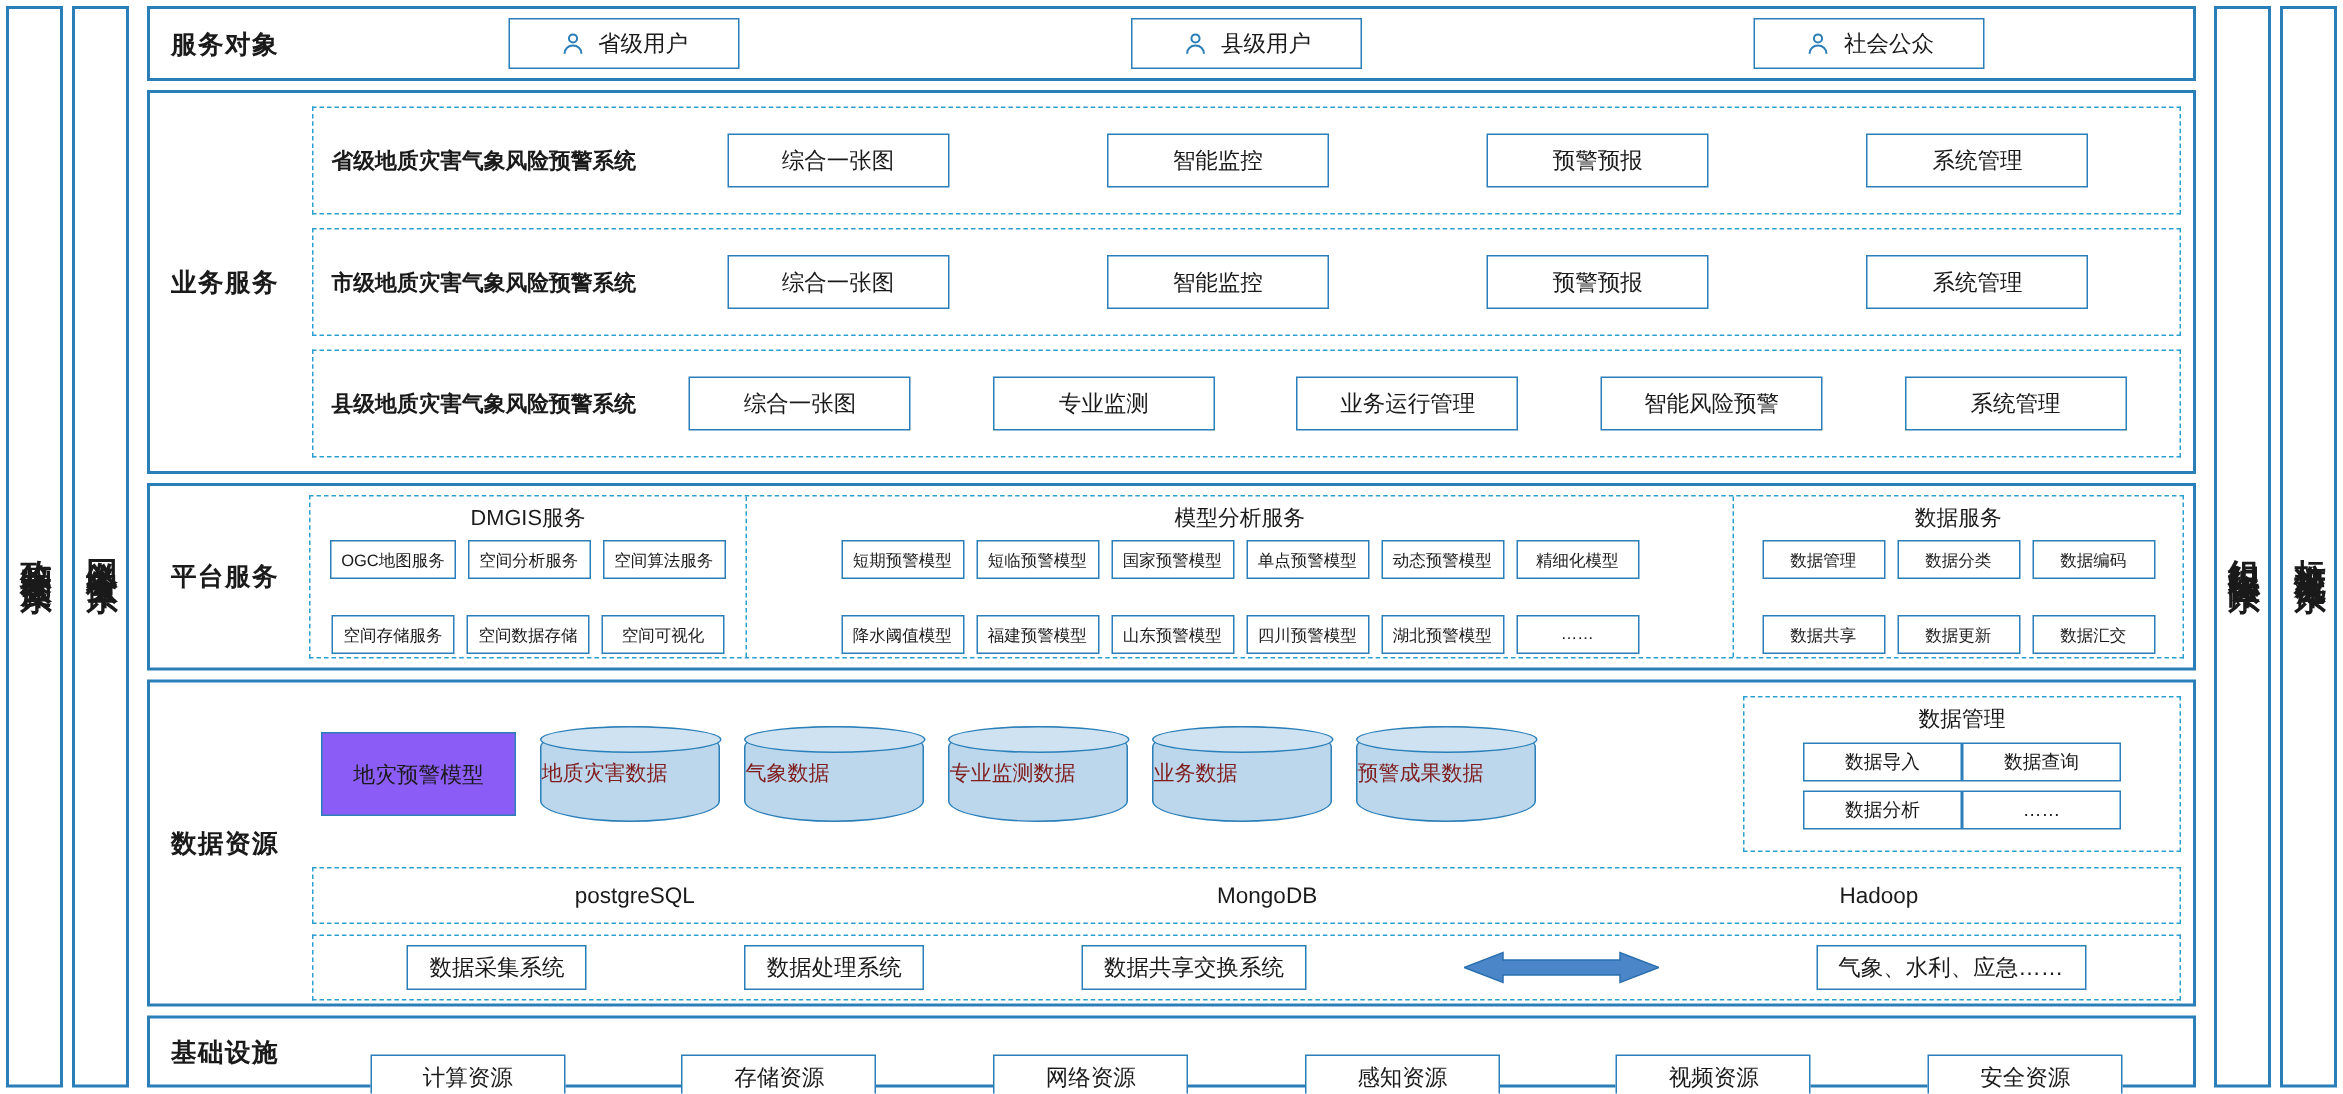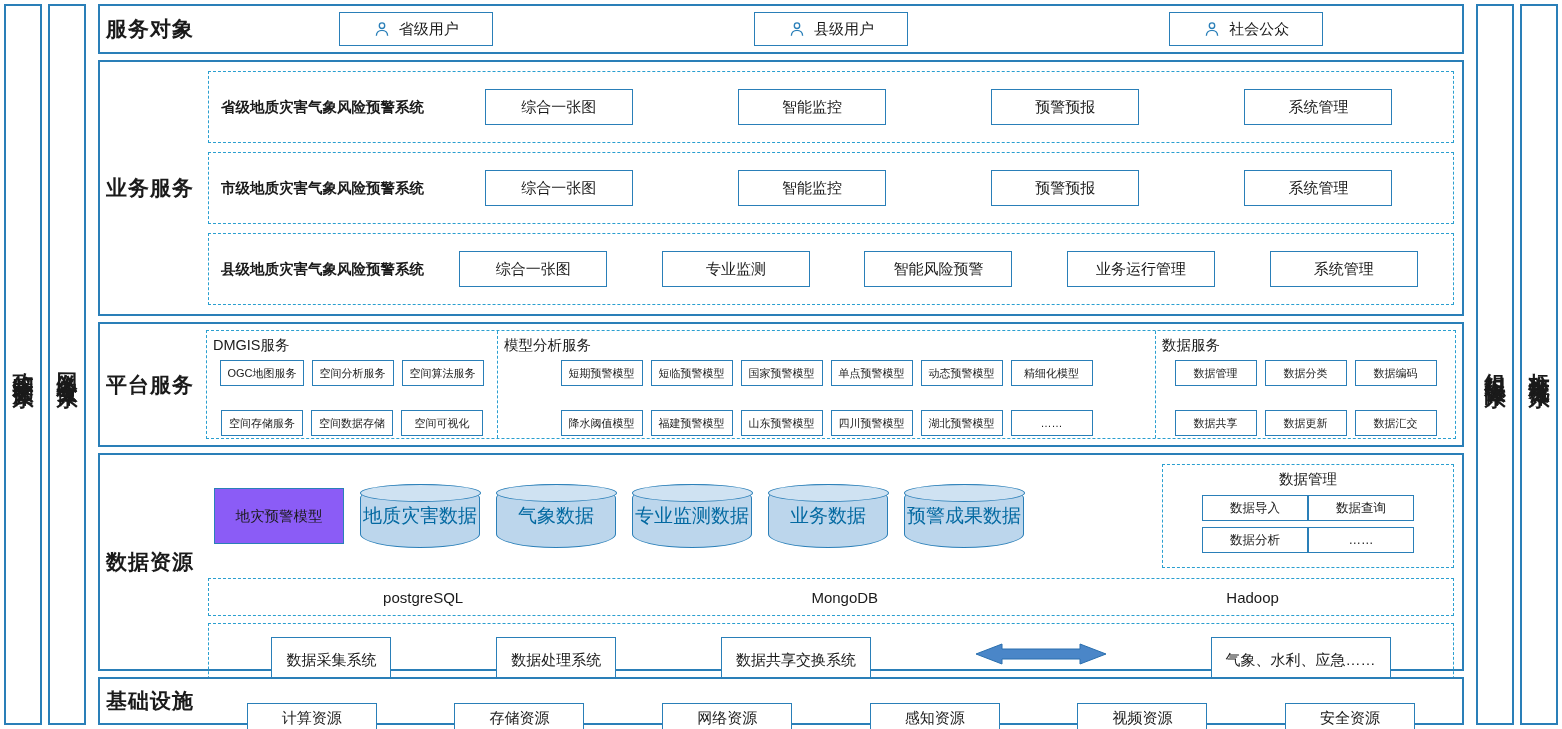--- a/index.html
+++ b/index.html
@@ -38,21 +38,21 @@
   }
   .band{
     border:2px solid #2a7fb8;
     box-sizing:border-box;
     background:#fff;
     display:flex;align-items:center;
     position:relative;
   }
   .band-title{
     flex:0 0 100px;
-    font-weight:bold;font-size:21px;
+    font-weight:bold;font-size:17px;
     text-align:center;
     letter-spacing:1px;
   }
   .band-body{flex:1 1 auto;position:relative;}
 
   
   .box{
     border:1.5px solid #2a7fb8;
     background:#fff;
     display:flex;align-items:center;justify-content:center;
@@ -100,38 +100,38 @@
     height:100%;border:1.6px dashed #2a9fd0;box-sizing:border-box;
     display:flex;align-items:stretch;
   }
   .plat-group{
     display:flex;flex-direction:column;
     box-sizing:border-box;padding:3px 6px;
     position:relative;
   }
   .plat-group + .plat-group{border-left:1.4px dashed #2a9fd0;}
   .plat-group .gtitle{
-    font-size:14.5px;margin:2px 0 5px;
+    text-align:center;font-size:14.5px;margin:2px 0 5px;
   }
   .plat-grid{display:flex;flex-direction:column;gap:24px;flex:1 1 auto;justify-content:center;}
   .plat-line{display:flex;gap:8px;justify-content:center;}
   .plat-grid .box{height:26px;padding:0 6px;min-width:82px;}
 
   
   #band-data{height:218px;}
   #band-data .band-body{height:100%;padding:6px 8px;box-sizing:border-box;display:flex;flex-direction:column;gap:7px;}
   .data-top{flex:0 0 110px;display:flex;align-items:center;position:relative;}
   .cyl-row{display:flex;align-items:center;gap:16px;flex:1 1 auto;padding-left:6px;}
   .cyl{
     width:118px;height:62px;
     background:#bcd6ec;
     border:1.5px solid #2a7fb8;
     border-radius:50%/22%;
-    display:flex;align-items:center;justify-content:center;
-    font-size:19px;color:#0369a1;position:relative;
+    display:flex;align-items:center;justify-content:flex-start;
+    font-size:14px;color:#7f1d1d;position:relative;
   }
   .cyl::after{
     content:"";position:absolute;left:-1.5px;right:-1.5px;top:-1.5px;height:16px;
     border:1.5px solid #2a7fb8;border-radius:50%;
     background:#cfe2f2;
   }
   .cyl span{position:relative;z-index:2;}
   .plainbox{
     width:128px;height:54px;border:1.5px solid #2a7fb8;background:#8b5cf6;
     display:flex;align-items:center;justify-content:center;font-size:14.5px;
@@ -145,21 +145,21 @@
   .dm-line{display:flex;gap:0;}
   .dm-line .box{width:106px;height:26px;font-size:12.5px;}
   .db-row{
     flex:0 0 38px;border:1.6px dashed #2a9fd0;box-sizing:border-box;
     display:flex;align-items:center;justify-content:space-around;font-size:15px;
   }
   .sys-row{
     flex:0 0 44px;border:1.6px dashed #2a9fd0;box-sizing:border-box;
     display:flex;align-items:center;justify-content:space-around;padding:0 10px;
   }
-  .sys-row .box{height:46px;padding:0 14px;margin-top:13px;}
+  .sys-row .box{height:30px;padding:0 14px;}
   .arrow{width:130px;height:24px;position:relative;}
 
   
   #band-infra{height:48px;}
   #band-infra .band-body{display:flex;align-items:center;justify-content:space-around;height:100%;padding:0 8px;}
   #band-infra .box{width:130px;height:30px;margin-top:34px;}
 </style>
 </head>
 <body>
 
@@ -229,22 +229,22 @@
             <div class="box">预警预报</div>
             <div class="box">系统管理</div>
           </div>
         </div>
 
         <div class="biz-row">
           <div class="biz-label">县级地质灾害气象风险预警系统</div>
           <div class="biz-items">
             <div class="box">综合一张图</div>
             <div class="box">专业监测</div>
+            <div class="box">业务运行管理</div>
             <div class="box">智能风险预警</div>
-            <div class="box">业务运行管理</div>
             <div class="box">系统管理</div>
           </div>
         </div>
 
       </div>
     </div>
 
     <div class="band" id="band-platform">
       <div class="band-title">平台服务</div>
       <div class="band-body">

